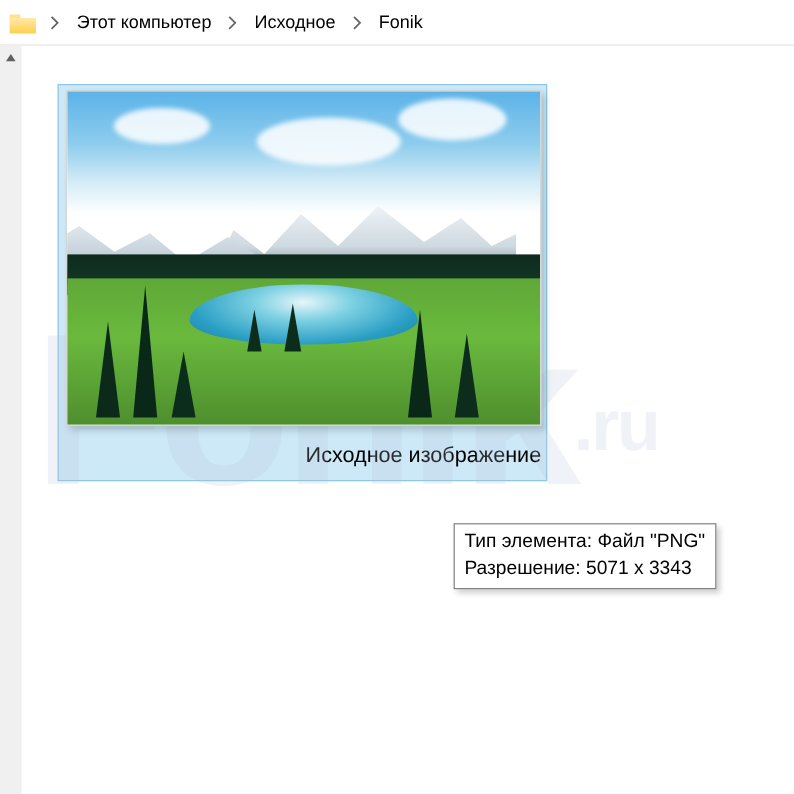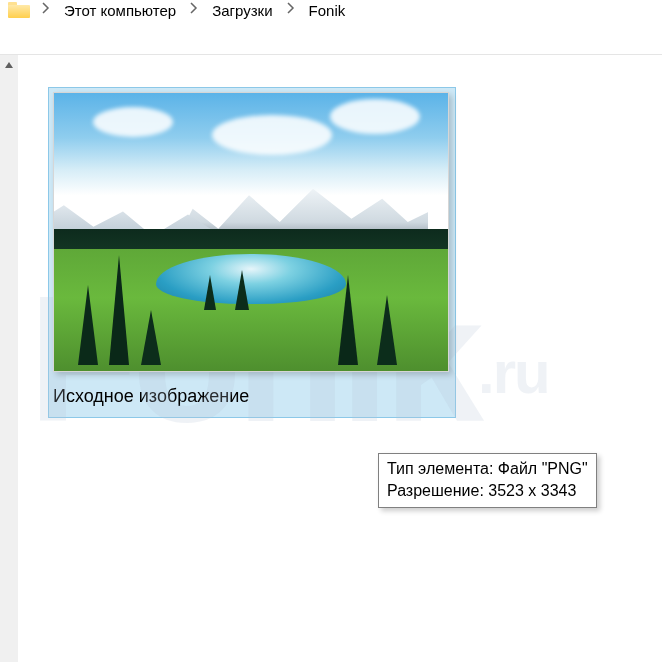--- a/index.html
+++ b/index.html
@@ -8,21 +8,22 @@
   font-size: 14px;
   background: #fff;
   color: #000;
   width: 662px;
   height: 662px;
   overflow: hidden;
   position: relative;
 }
 .breadcrumb-bar {
   display: flex;
-  height: 55px;
+  align-items: center;
+  height: 38px;
   padding: 0 8px;
   border-bottom: 1px solid #e5e5e5;
   gap: 6px;
 }
 .folder-icon {
   width: 22px;
   height: 18px;
   position: relative;
   margin-right: 2px;
 }
@@ -83,21 +84,21 @@
   position: relative;
   padding: 32px 0 0 30px;
 }
 .file-item {
   width: 408px;
   background: #cde8f6;
   border: 1px solid #8cc8e8;
   padding: 4px 4px 10px 4px;
   display: flex;
   flex-direction: column;
-  align-items: flex-start;
+  align-items: flex-end;
 }
 .thumb {
   width: 396px;
   height: 280px;
   background: #fff;
   border: 1px solid #d6d6d6;
   box-shadow: 3px 3px 6px rgba(0,0,0,0.18);
   overflow: hidden;
   position: relative;
 }
@@ -198,21 +199,21 @@
     <svg viewBox="0 0 8 12">
         <path d="M1 1 L6 6 L1 11" fill="none" stroke="currentColor" stroke-width="1.5"></path>
       </svg>
   </span>
   <span class="crumb">Этот компьютер</span>
   <span class="chev">
     <svg viewBox="0 0 8 12">
         <path d="M1 1 L6 6 L1 11" fill="none" stroke="currentColor" stroke-width="1.5"></path>
       </svg>
   </span>
-  <span class="crumb">Загрузки</span>
+  <span class="crumb">Исходное</span>
   <span class="chev">
     <svg viewBox="0 0 8 12">
         <path d="M1 1 L6 6 L1 11" fill="none" stroke="currentColor" stroke-width="1.5"></path>
       </svg>
   </span>
   <span class="crumb">Fonik</span>
 </div>
 
 <div class="content-wrap">
   <div class="scroll-gutter">
@@ -251,18 +252,18 @@
       <div class="file-label">Исходное изображение</div>
     </div>
 
     <div class="tooltip">
       <div>
         <span>Тип элемента:</span>
         <span>Файл "PNG"</span>
       </div>
       <div>
         <span>Разрешение:</span>
-        <span>3523 x 3343</span>
+        <span>5071 x 3343</span>
       </div>
     </div>
 
   </div>
 </div>
 
 </body></html>

